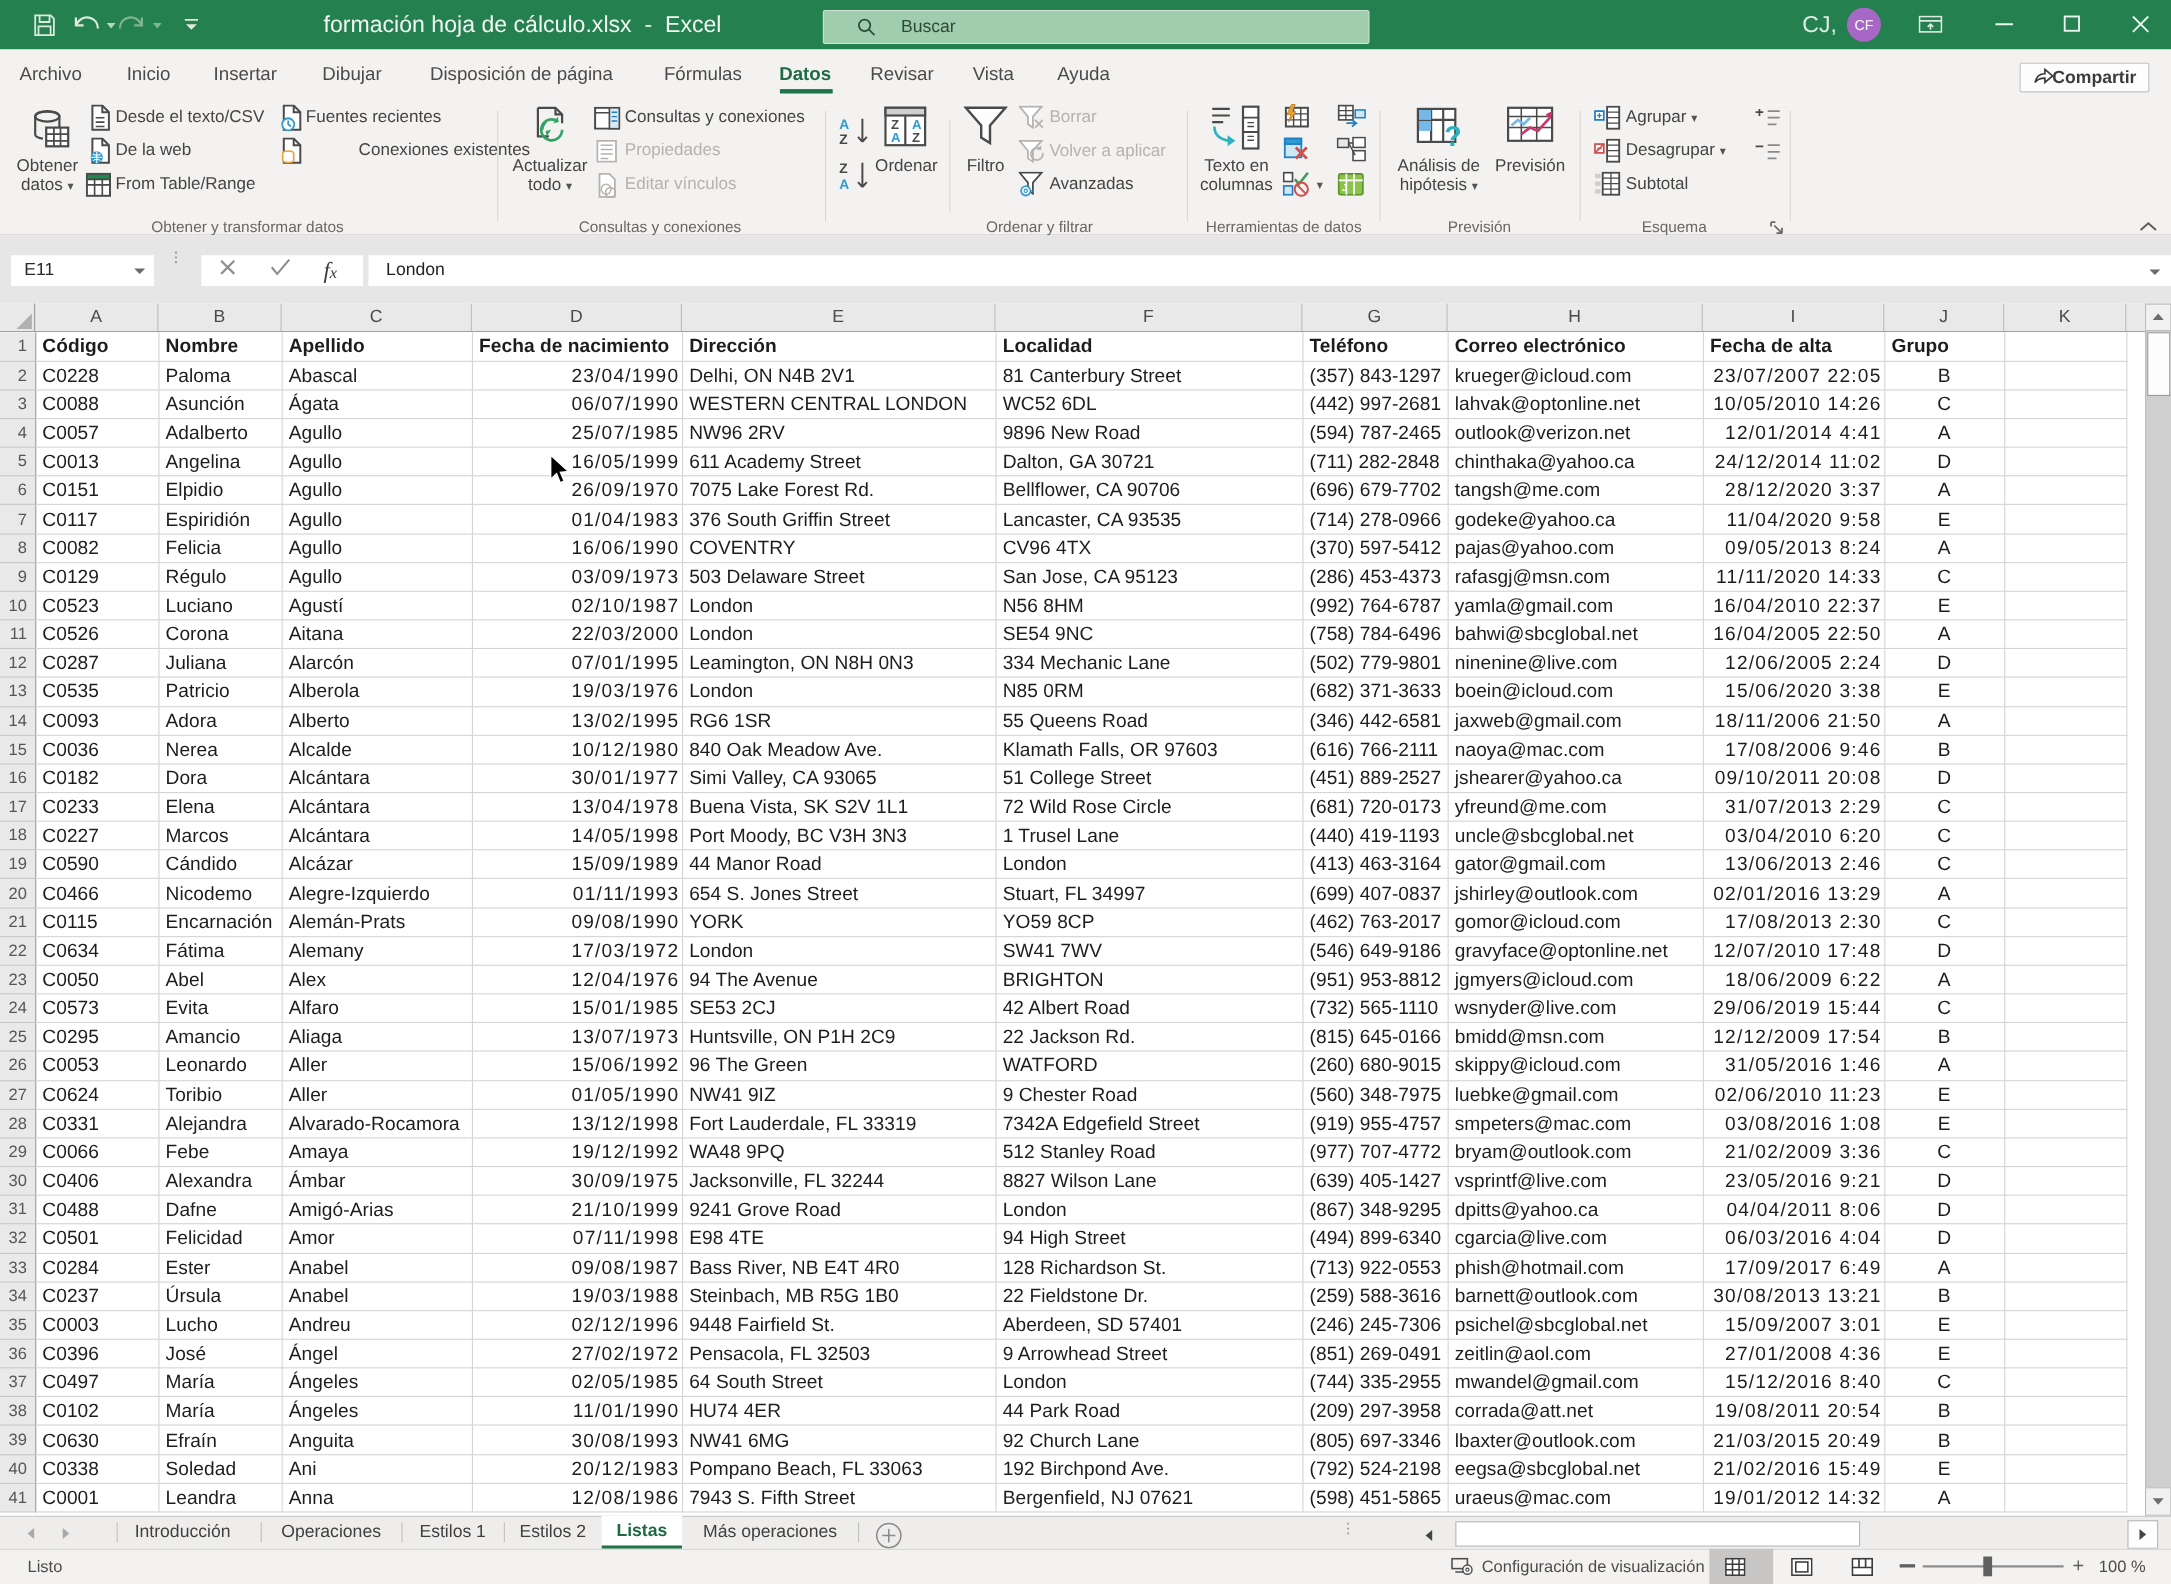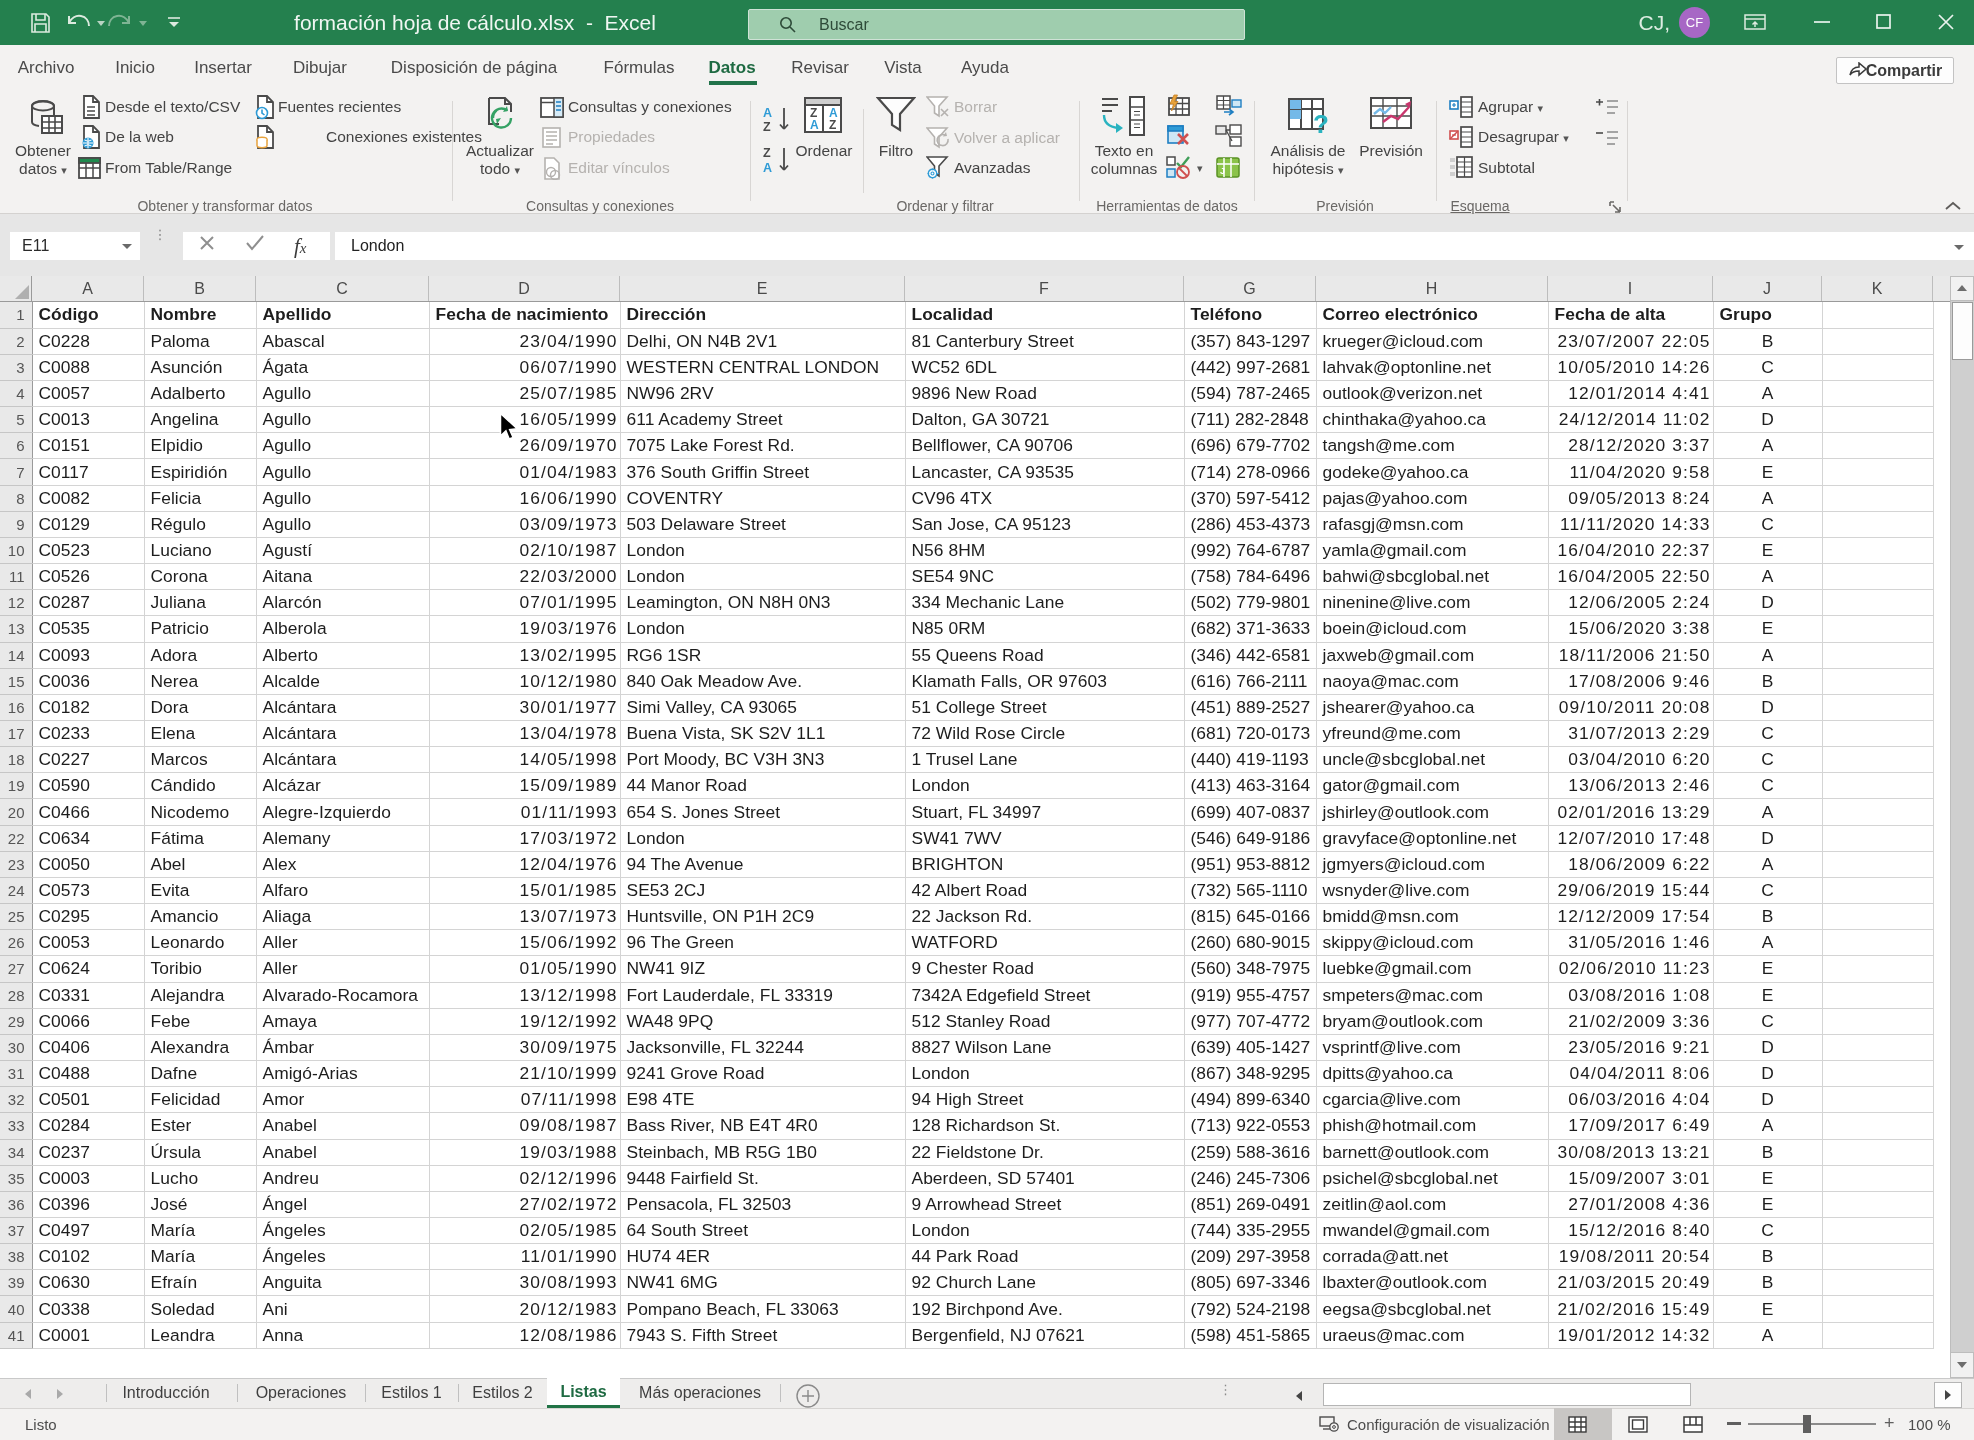--- a/index.html
+++ b/index.html
@@ -339,21 +339,21 @@
   </svg>
 <div class="rsmall abs" style="left:1478px;top:158px;">Subtotal</div>
 <svg class="icn" width="26" height="17" viewBox="0 0 26 17" style="left:1594px;top:99px">
     <path d="M2 3h7M5.5 0v6.5" stroke="#4a4a4a" stroke-width="1.6"></path>
     <path d="M13 2h11M13 8h11M13 14h8" stroke="#8a8a8a" stroke-width="1.6"></path>
   </svg>
 <svg class="icn" width="26" height="17" viewBox="0 0 26 17" style="left:1594px;top:130px">
     <path d="M2 3h7" stroke="#4a4a4a" stroke-width="1.6"></path>
     <path d="M13 2h11M13 8h11M13 14h8" stroke="#8a8a8a" stroke-width="1.6"></path>
   </svg>
-<div class="glabel abs" style="left:1380px;text-decoration:underline;">Esquema</div>
+<div class="glabel abs" style="left:1422px;">Esquema</div>
 <svg class="icn" width="15" height="15" viewBox="0 0 15 15" style="left:1608px;top:200px">
     <path d="M2 2v4M2 2h4" stroke="#6a6866" stroke-width="1.6"></path>
     <path d="M5 5l7 7M12 12v-5M12 12h-5" stroke="#6a6866" stroke-width="1.6"></path>
   </svg>
 <div class="gsep abs" style="left:1627px;"></div>
 <svg class="icn" width="18" height="12" viewBox="0 0 18 12" style="left:1944px;top:200px">
     <path d="M2 9l7-6 7 6" fill="none" stroke="#5f5d5b" stroke-width="1.8"></path>
   </svg>
 
 <div class="abs" id="fbar"></div>
@@ -688,20 +688,34 @@
           <td class="ra">01/11/1993</td>
           <td>654 S. Jones Street</td>
           <td>Stuart, FL 34997</td>
           <td>(699) 407-0837</td>
           <td>jshirley@outlook.com</td>
           <td class="ra">02/01/2016 13:29</td>
           <td class="ce">A</td>
           <td></td>
         </tr>
 <tr>
+          <td class="rn">21</td>
+          <td>C0115</td>
+          <td>Encarnación</td>
+          <td>Alemán-Prats</td>
+          <td class="ra">09/08/1990</td>
+          <td>YORK</td>
+          <td>YO59 8CP</td>
+          <td>(462) 763-2017</td>
+          <td>gomor@icloud.com</td>
+          <td class="ra">17/08/2013 2:30</td>
+          <td class="ce">C</td>
+          <td></td>
+        </tr>
+<tr>
           <td class="rn">22</td>
           <td>C0634</td>
           <td>Fátima</td>
           <td>Alemany</td>
           <td class="ra">17/03/1972</td>
           <td>London</td>
           <td>SW41 7WV</td>
           <td>(546) 649-9186</td>
           <td>gravyface@optonline.net</td>
           <td class="ra">12/07/2010 17:48</td>

